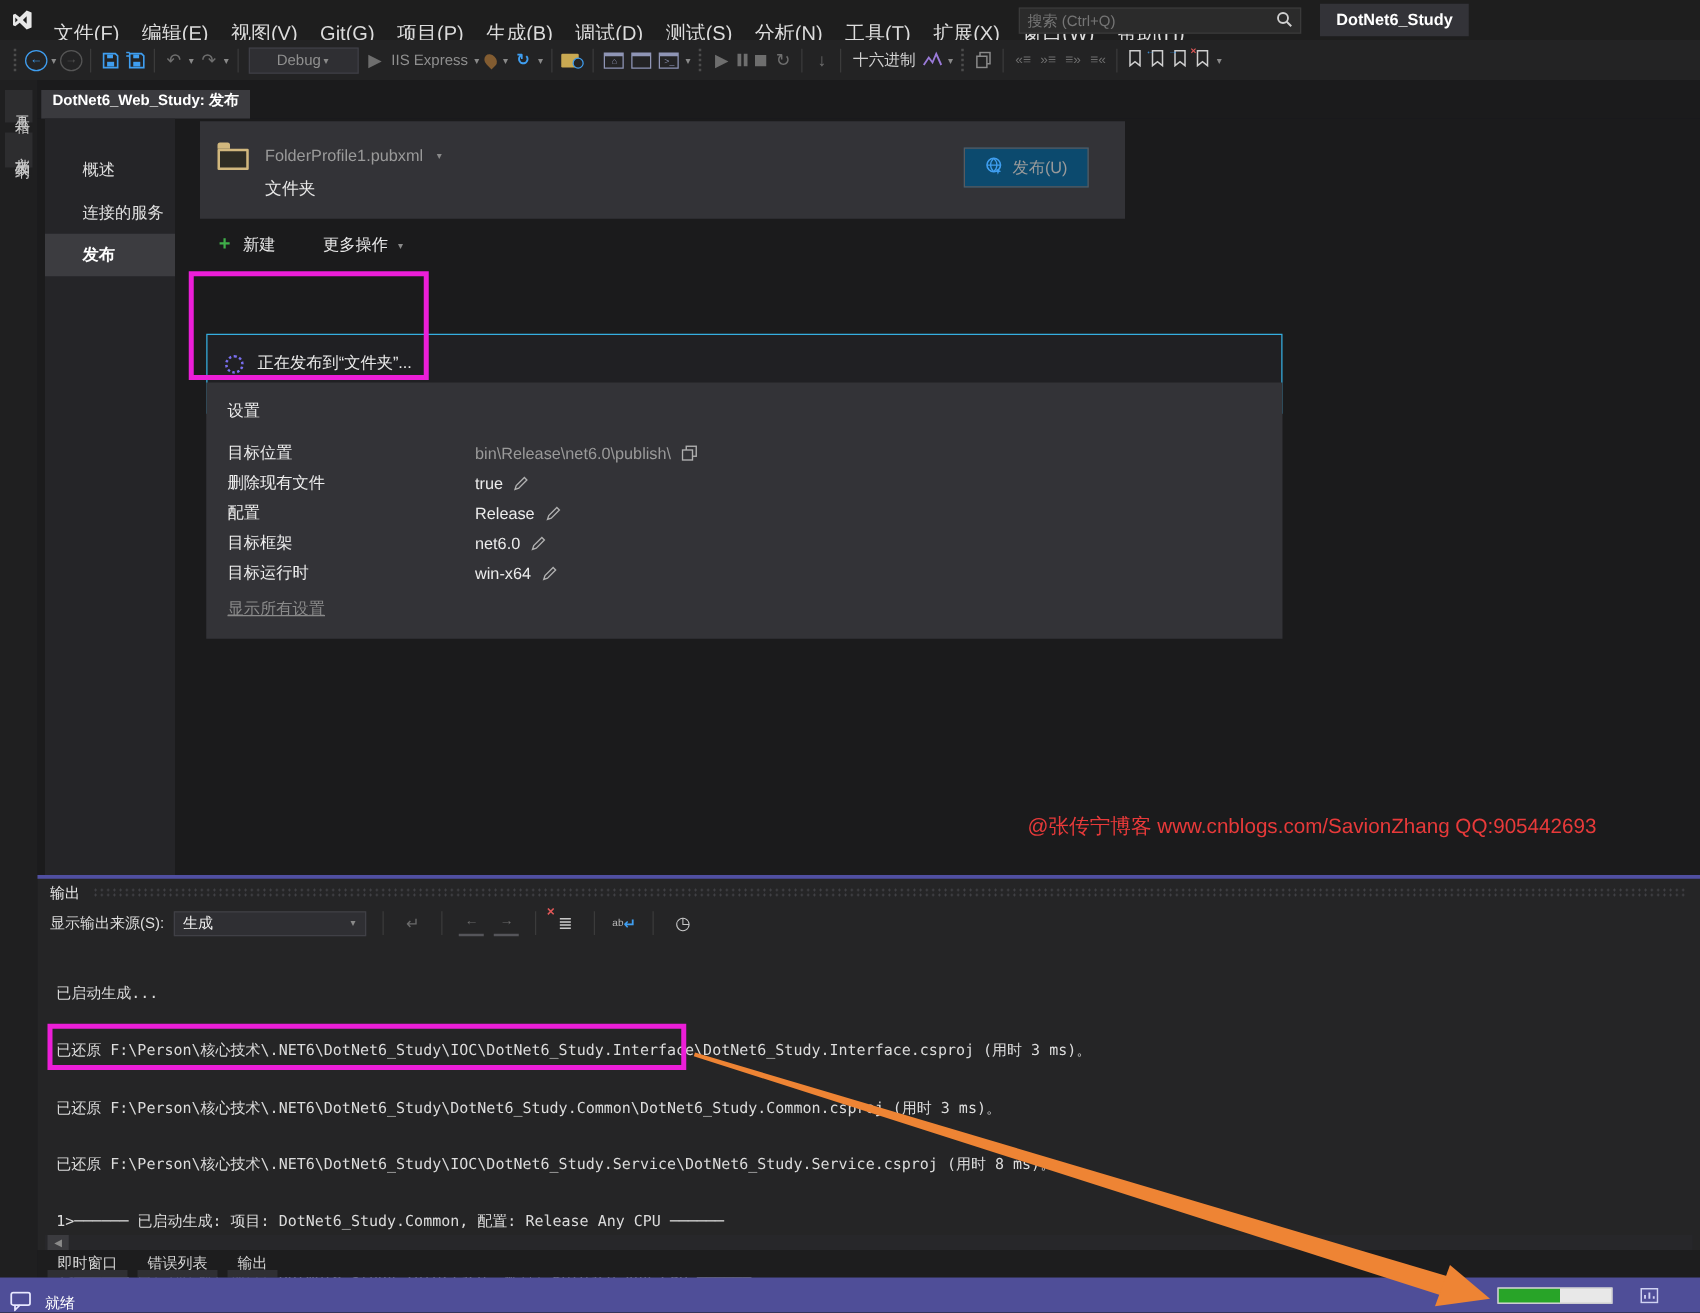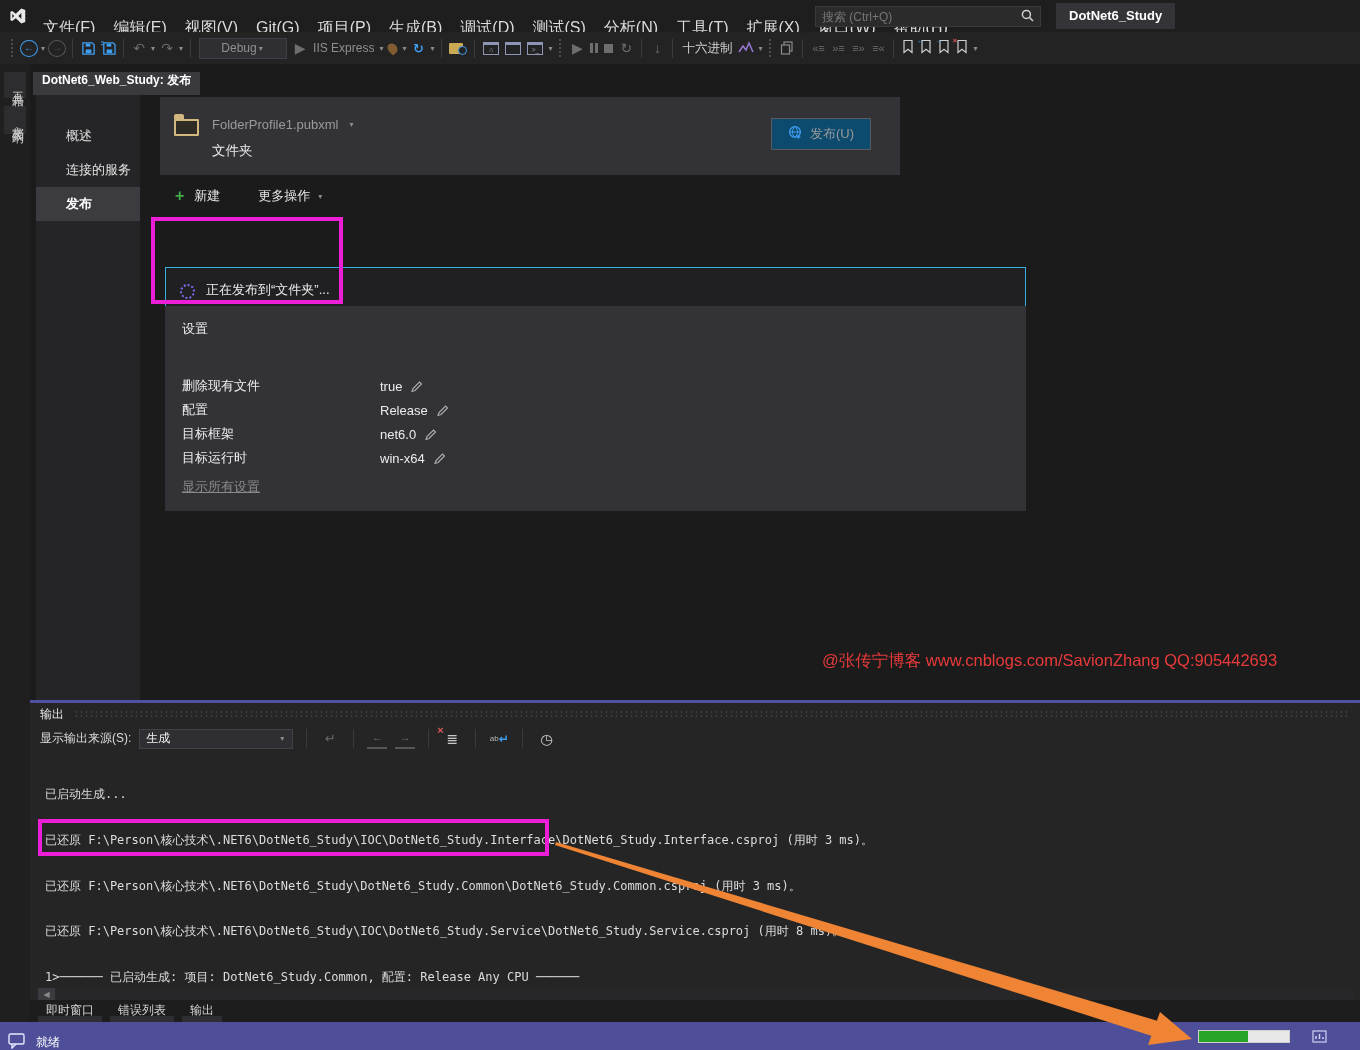--- a/index.html
+++ b/index.html
@@ -295,20 +295,32 @@
 
   <div class="banner">
     <div class="spinner"></div>
     <div class="bannertext">正在发布到“文件夹”...</div>
     <div class="cancel">取消</div>
   </div>
 
   <div class="setcard">
     <div class="sethead">设置</div>
 
+    <div class="setrow" style="top:44px">
+      <span class="setlabel">目标位置</span>
+      <span class="setval dim">
+        <span>bin\Release\net6.0\publish\</span>
+        <span class="penc">
+          <svg width="13" height="13" viewBox="0 0 13 13">
+              <rect x="4" y="1" width="8" height="8" fill="none" stroke="#b0b0b0" stroke-width="1.1"></rect>
+              <rect x="1" y="4" width="8" height="8" fill="#333337" stroke="#b0b0b0" stroke-width="1.1"></rect>
+            </svg>
+        </span>
+      </span>
+    </div>
     <div class="setrow" style="top:68px">
       <span class="setlabel">删除现有文件</span>
       <span class="setval">
         <span>true</span>
         <span class="penc">
           <svg width="13" height="13" viewBox="0 0 13 13">
               <path d="M2 11.5 3 8.5 9.5 2l2 2L5 10.5z" fill="none" stroke="#b0b0b0" stroke-width="1.1"></path>
             </svg>
         </span>
       </span>

